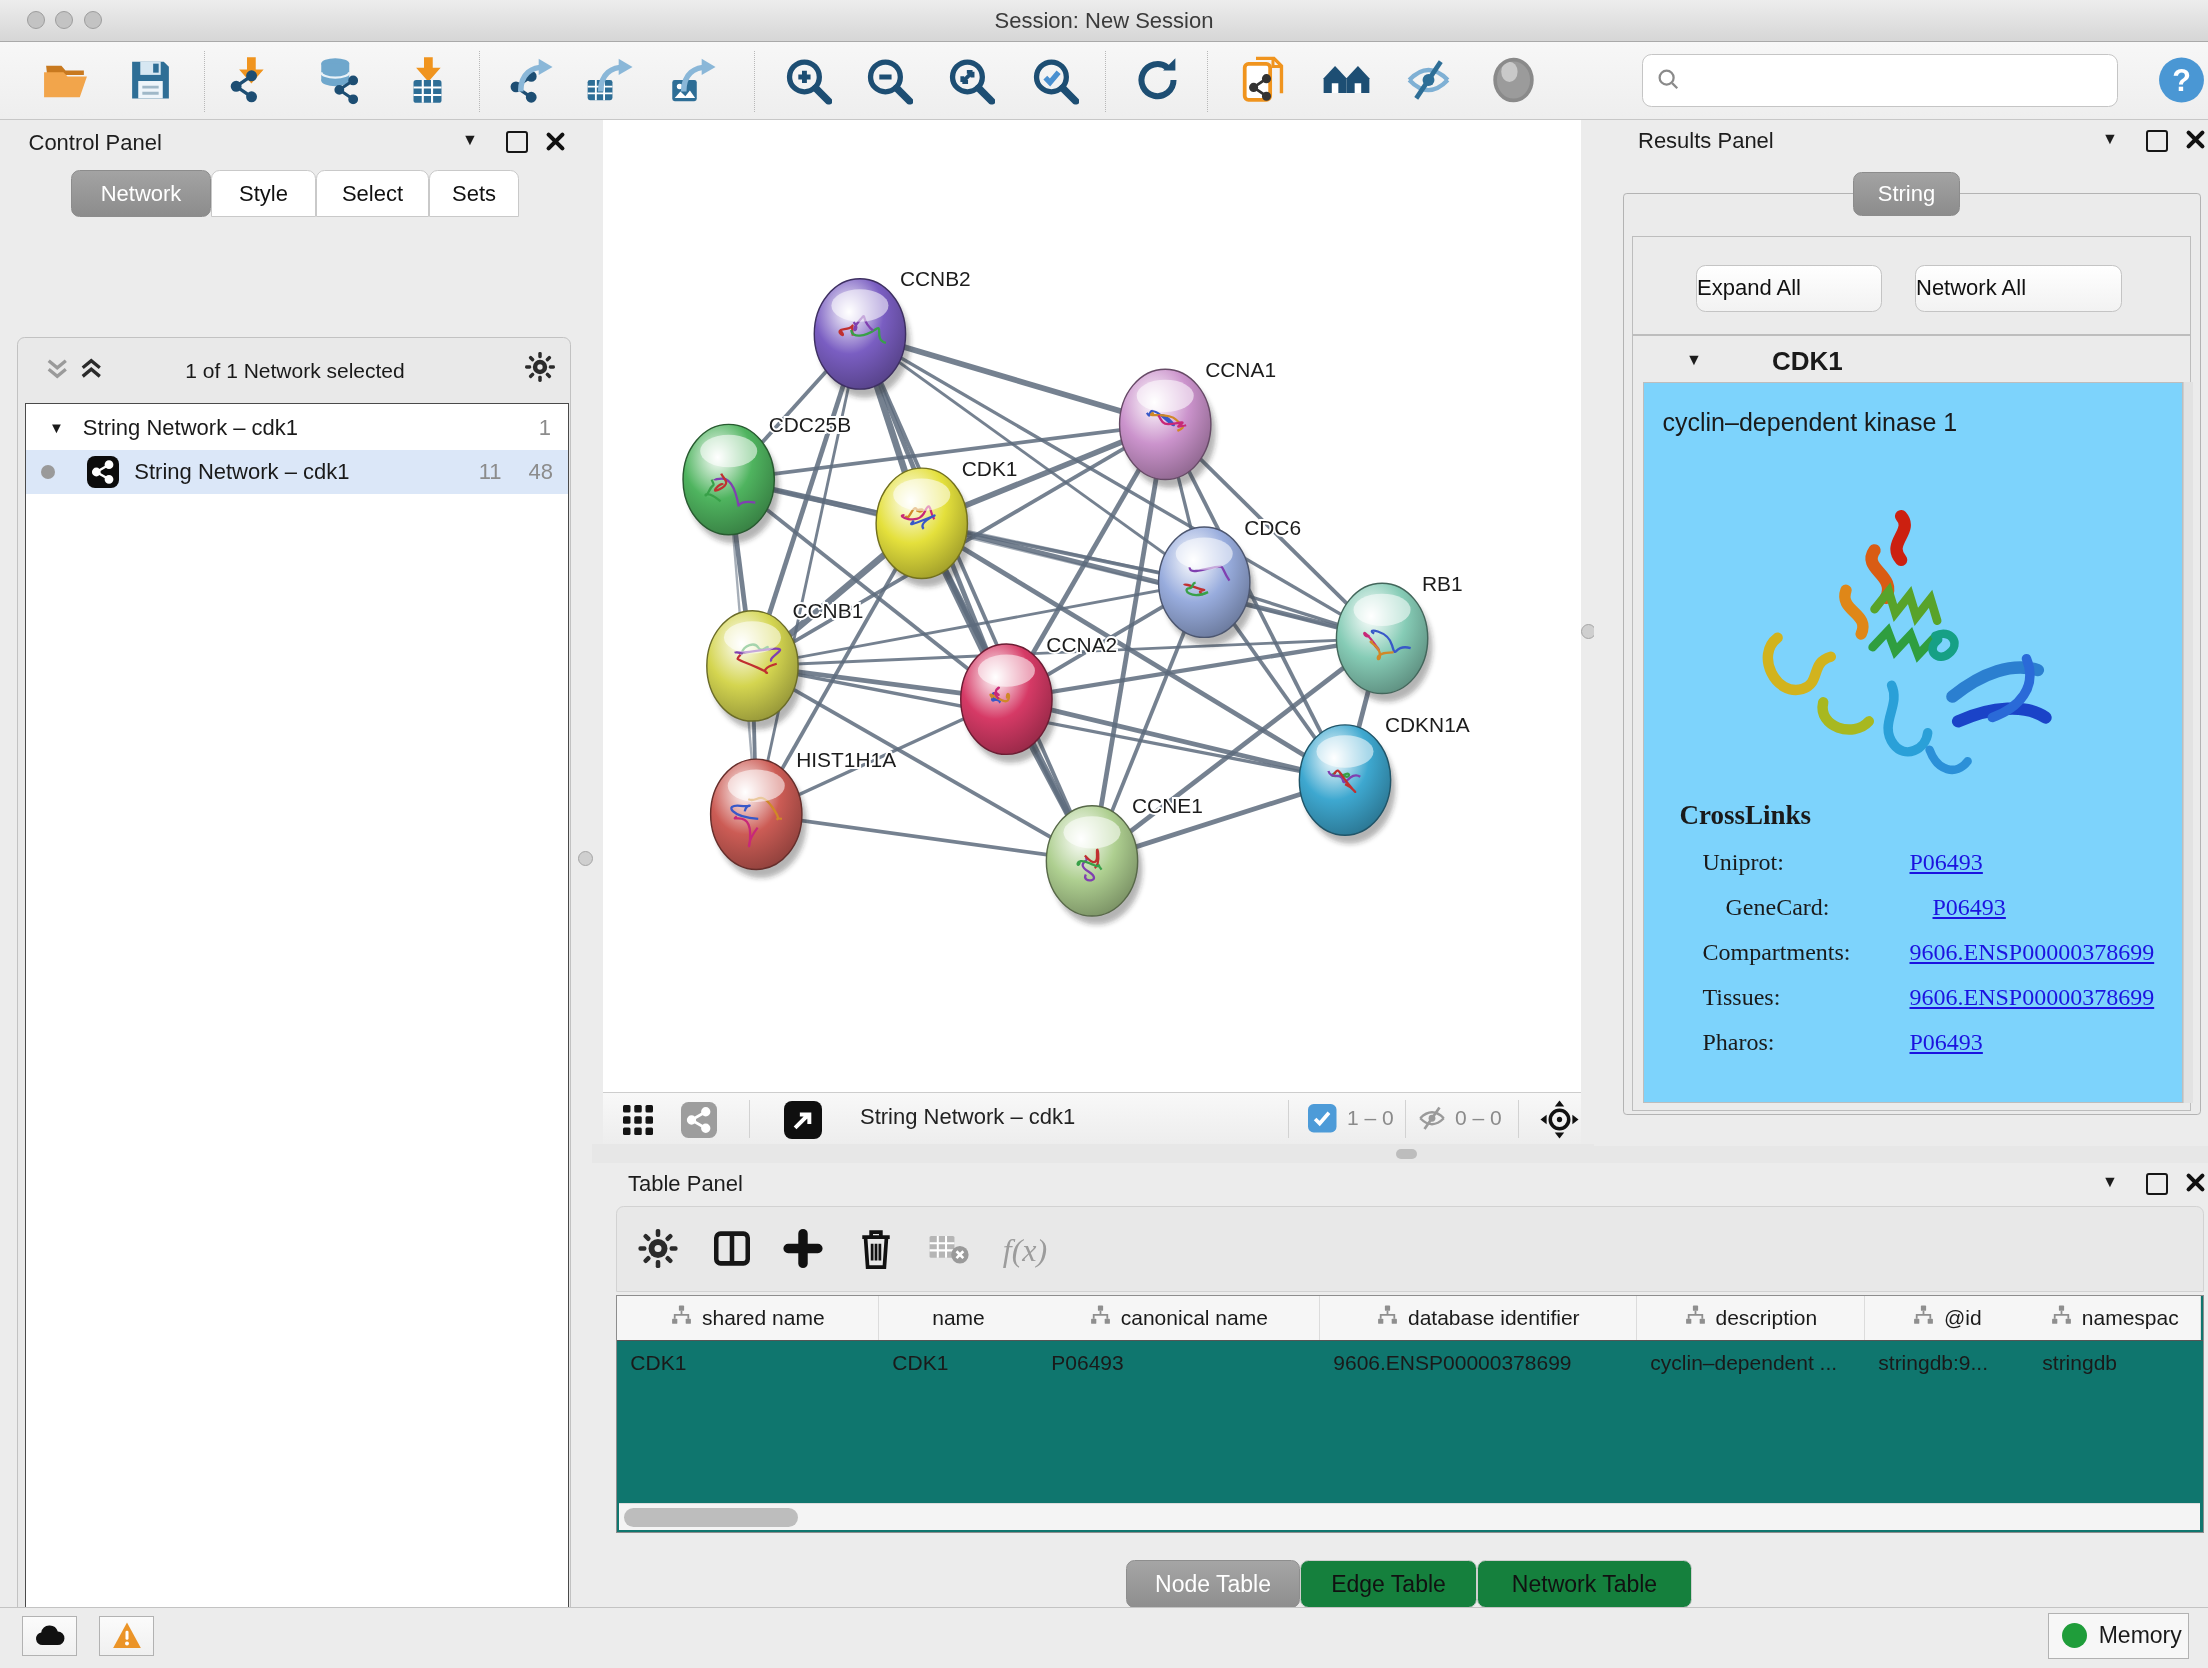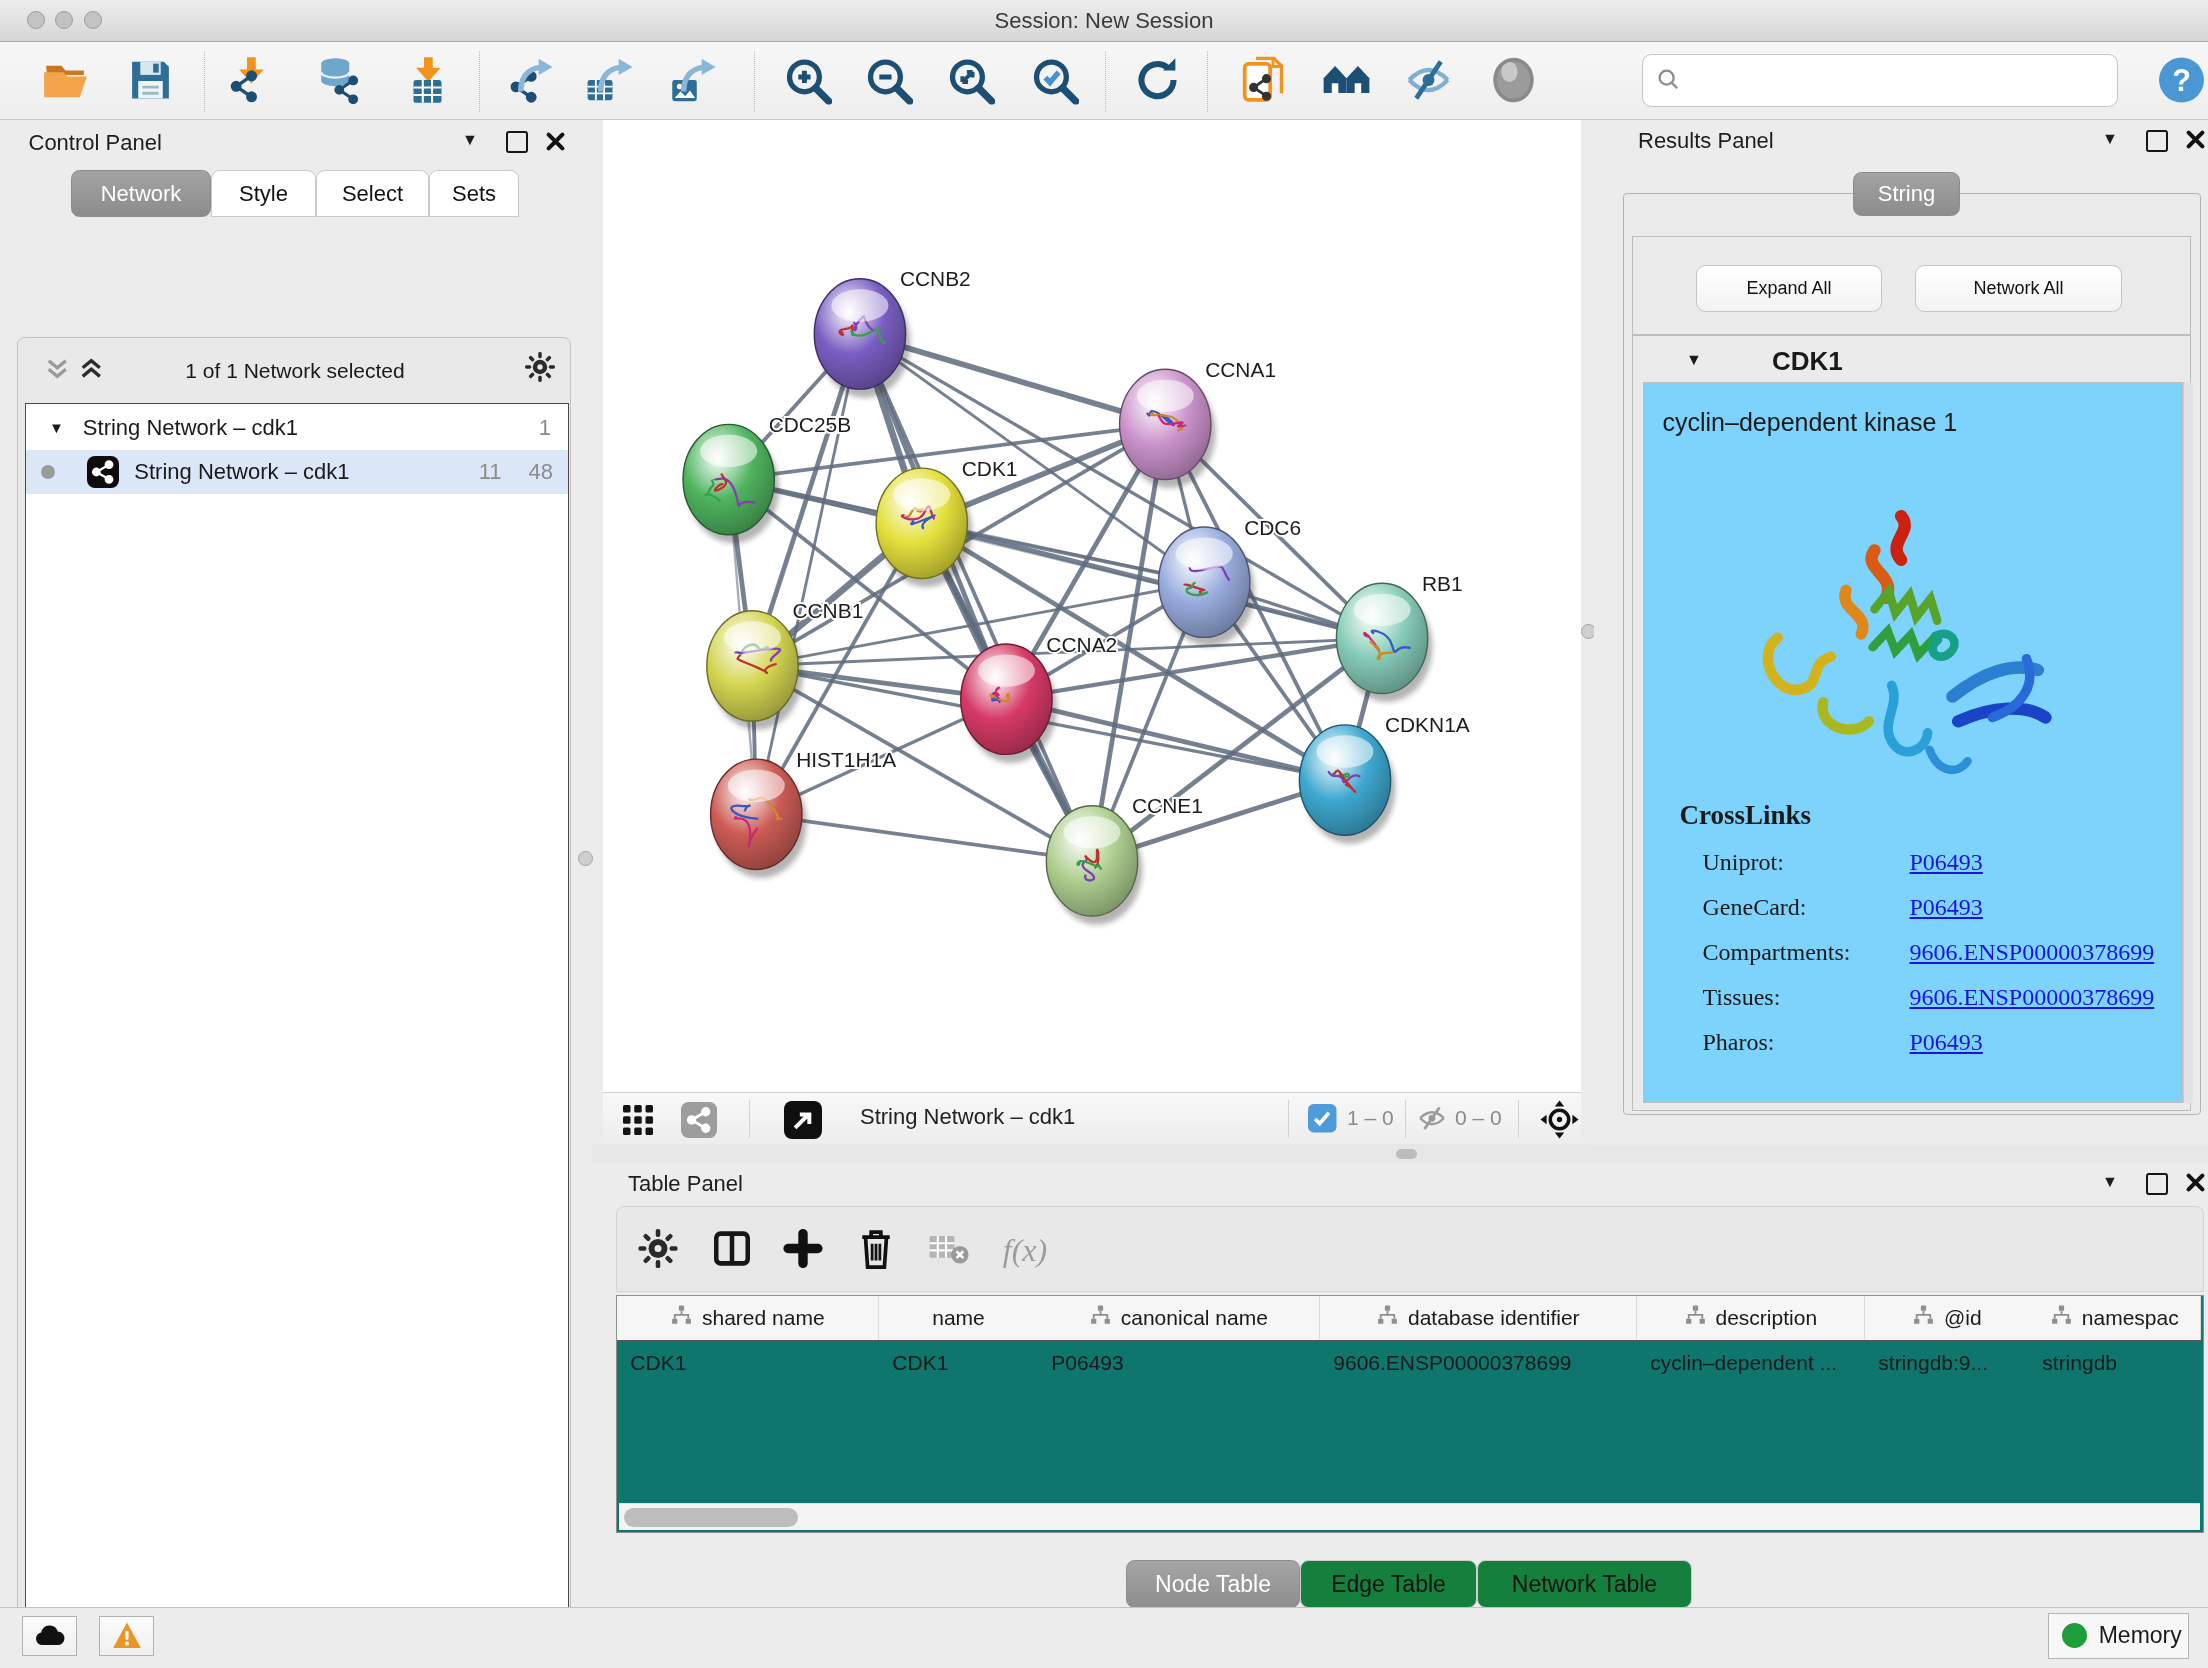--- a/index.html
+++ b/index.html
@@ -46,22 +46,22 @@
   .nb-sep{position:absolute;top:6.7px;height:38px;border-left:1px solid #d2d2d2}
   .nb-txt{position:absolute;font-size:21px;color:#8a8a8a;top:13.3px}
   .hsplit{position:absolute;left:592px;top:1144px;width:1617px;height:19px;background:#e7e7e7}
   .handle-oval{position:absolute;left:804px;top:4.8px;width:21px;height:10.5px;border-radius:5.7px;background:#bdbdbd}
   .split-dot{position:absolute;width:15px;height:15px;border-radius:50%;background:#cfcfcf;border:1px solid #a5a5a5}
   
   .rp{position:absolute;left:1594px;top:120px;width:614px;height:1026px;background:#ececec}
   .rp-outer{position:absolute;left:1623px;top:193px;width:578px;height:922px;background:#ebebeb;
     border:1.9px solid #b3b3b3;border-radius:3.8px}
   .rp-inbox{position:absolute;background:#ebebeb;border:1px solid #bdbdbd}
-  .btn{display:flex;align-items:center;justify-content:center;background:linear-gradient(#ffffff,#f2f2f2);
-    border:1px solid #c4c4c4;border-radius:9.5px;font-size:18px;color:#111}
+  .btn{display:flex;align-items:center;justify-content:flex-start;background:linear-gradient(#ffffff,#f2f2f2);
+    border:1px solid #c4c4c4;border-radius:9.5px;font-size:22px;color:#111}
   .serif{font-family:Liberation Serif, serif}
   .xlink{color:#1b13e0;text-decoration:underline;font-family:"Liberation Serif","DejaVu Serif",serif}
   .xl-row{display:flex;height:45px;align-items:center;font-size:24px}
   
   .tp-toolbar{position:absolute;left:616px;top:1206px;width:1588px;height:86px;background:#e8e8e8;
     border:1px solid #d2d2d2;border-radius:7.6px 7.6px 0 0}
   .tp-tbtn{position:absolute;top:43px;transform:translate(-50%,-50%);display:flex;align-items:center;justify-content:center}
   .tbl{position:absolute;left:616px;top:1295px;width:1588px;height:238px;background:#0f766e;border:1.9px solid #8d8d8d}
   .th{position:absolute;top:0;height:44px;background:#f6f6f6;display:flex;align-items:center;
      justify-content:center;gap:8.6px;font-size:21px;border-right:1px solid #dcdcdc}
@@ -687,21 +687,21 @@
         </svg>
       </div>
 
       <span class="serif abs" style="left:36px;top:417px;font-size:27px;font-weight:bold">CrossLinks</span>
       <div class="abs" style="left:59px;top:457px;width:457px" id="xlinks">
           <div class="xl-row">
             <span class="serif" style="width: 207px;">Uniprot:</span>
             <span class="xlink">P06493</span>
           </div>
           <div class="xl-row">
-            <span class="serif" style="width: 207px;">GeneCard:</span>
+            <span class="serif" style="width: 207px; margin-left: 23px;">GeneCard:</span>
             <span class="xlink">P06493</span>
           </div>
           <div class="xl-row">
             <span class="serif" style="width: 207px;">Compartments:</span>
             <span class="xlink">9606.ENSP00000378699</span>
           </div>
           <div class="xl-row">
             <span class="serif" style="width: 207px;">Tissues:</span>
             <span class="xlink">9606.ENSP00000378699</span>
           </div>

